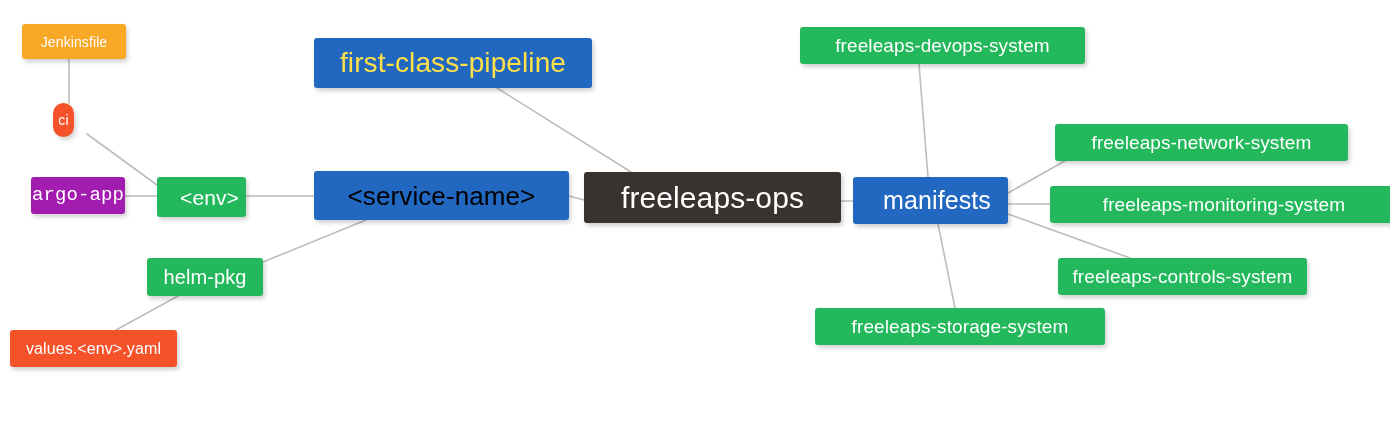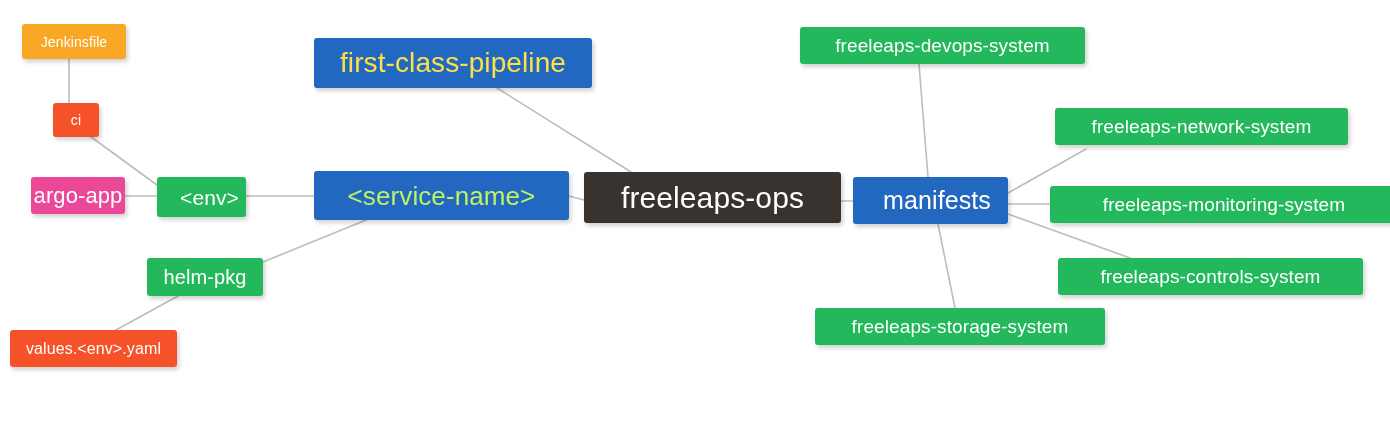--- a/index.html
+++ b/index.html
@@ -65,56 +65,56 @@
       <line x1="928" y1="177" x2="919" y2="64" stroke="#bdbdbd" stroke-width="1.6" stroke-linecap="round"></line>
       <line x1="1008" y1="193" x2="1086" y2="149" stroke="#bdbdbd" stroke-width="1.6" stroke-linecap="round"></line>
       <line x1="1008" y1="204" x2="1050" y2="204" stroke="#bdbdbd" stroke-width="1.6" stroke-linecap="round"></line>
       <line x1="1008" y1="214" x2="1130" y2="258" stroke="#bdbdbd" stroke-width="1.6" stroke-linecap="round"></line>
       <line x1="938" y1="224" x2="955" y2="308" stroke="#bdbdbd" stroke-width="1.6" stroke-linecap="round"></line>
     </svg>
   <div id="node-layer">
       <div class="node" style="left: 22px; top: 24px; width: 104px; height: 35px; background: rgb(249, 168, 37); font-size: 14px; color: rgb(255, 255, 255);">
         <span class="node-label">Jenkinsfile</span>
       </div>
-      <div class="node" style="left: 53px; top: 103px; width: 46px; height: 34px; background: rgb(245, 82, 42); font-size: 14px; color: rgb(255, 255, 255);">
+      <div class="node" style="left: 53px; top: 103px; width: 21px; height: 34px; background: rgb(245, 82, 42); font-size: 14px; color: rgb(255, 255, 255); border-radius: 17px;">
         <span class="node-label">ci</span>
       </div>
-      <div class="node" style="left: 31px; top: 177px; width: 94px; height: 37px; background: #ec4899; font-size: 22px; color: rgb(255, 255, 255);">
+      <div class="node" style="left: 31px; top: 177px; width: 94px; height: 37px; background: #a21caf; font-size: 19px; color: rgb(255, 255, 255); font-family: Liberation Mono, monospace;">
         <span class="node-label">argo-app</span>
       </div>
       <div class="node" style="left: 157px; top: 177px; width: 89px; height: 40px; background: rgb(34, 184, 91); font-size: 21px; color: rgb(255, 255, 255); padding-left: 16px;">
         <span class="node-label">&lt;env&gt;</span>
       </div>
       <div class="node" style="left: 147px; top: 258px; width: 116px; height: 38px; background: rgb(34, 184, 91); font-size: 20px; color: rgb(255, 255, 255);">
         <span class="node-label">helm-pkg</span>
       </div>
       <div class="node" style="left: 10px; top: 330px; width: 167px; height: 37px; background: rgb(245, 82, 42); font-size: 16px; color: rgb(255, 255, 255);">
         <span class="node-label">values.&lt;env&gt;.yaml</span>
       </div>
       <div class="node" style="left: 314px; top: 38px; width: 278px; height: 50px; background: rgb(34, 104, 192); font-size: 28px; color: #fde047;">
         <span class="node-label">first-class-pipeline</span>
       </div>
-      <div class="node" style="left: 314px; top: 171px; width: 255px; height: 49px; background: rgb(34, 104, 192); font-size: 26px; color: #bef264;">
+      <div class="node" style="left: 314px; top: 171px; width: 255px; height: 49px; background: rgb(34, 104, 192); font-size: 26px; color: #000000;">
         <span class="node-label">&lt;service-name&gt;</span>
       </div>
       <div class="node" style="left: 584px; top: 172px; width: 257px; height: 51px; background: rgb(57, 51, 48); font-size: 30px; color: rgb(255, 255, 255);">
         <span class="node-label">freeleaps-ops</span>
       </div>
       <div class="node" style="left: 853px; top: 177px; width: 155px; height: 47px; background: rgb(34, 104, 192); font-size: 25px; color: rgb(255, 255, 255); padding-left: 13px;">
         <span class="node-label">manifests</span>
       </div>
       <div class="node" style="left: 800px; top: 27px; width: 285px; height: 37px; background: rgb(34, 184, 91); font-size: 19px; color: rgb(255, 255, 255);">
         <span class="node-label">freeleaps-devops-system</span>
       </div>
-      <div class="node" style="left: 1055px; top: 108px; width: 293px; height: 37px; background: rgb(34, 184, 91); font-size: 19px; color: rgb(255, 255, 255);">
+      <div class="node" style="left: 1055px; top: 124px; width: 293px; height: 37px; background: rgb(34, 184, 91); font-size: 19px; color: rgb(255, 255, 255);">
         <span class="node-label">freeleaps-network-system</span>
       </div>
       <div class="node" style="left: 1050px; top: 186px; width: 348px; height: 37px; background: rgb(34, 184, 91); font-size: 19px; color: rgb(255, 255, 255);">
         <span class="node-label">freeleaps-monitoring-system</span>
       </div>
-      <div class="node" style="left: 1058px; top: 258px; width: 305px; height: 37px; background: rgb(34, 184, 91); font-size: 19px; color: rgb(255, 255, 255);">
+      <div class="node" style="left: 1058px; top: 258px; width: 249px; height: 37px; background: rgb(34, 184, 91); font-size: 19px; color: rgb(255, 255, 255);">
         <span class="node-label">freeleaps-controls-system</span>
       </div>
       <div class="node" style="left: 815px; top: 308px; width: 290px; height: 37px; background: rgb(34, 184, 91); font-size: 19px; color: rgb(255, 255, 255); text-align: center;">
         <span class="node-label">freeleaps-storage-system</span>
       </div>
     </div>
 </div>
 
 </body></html>

